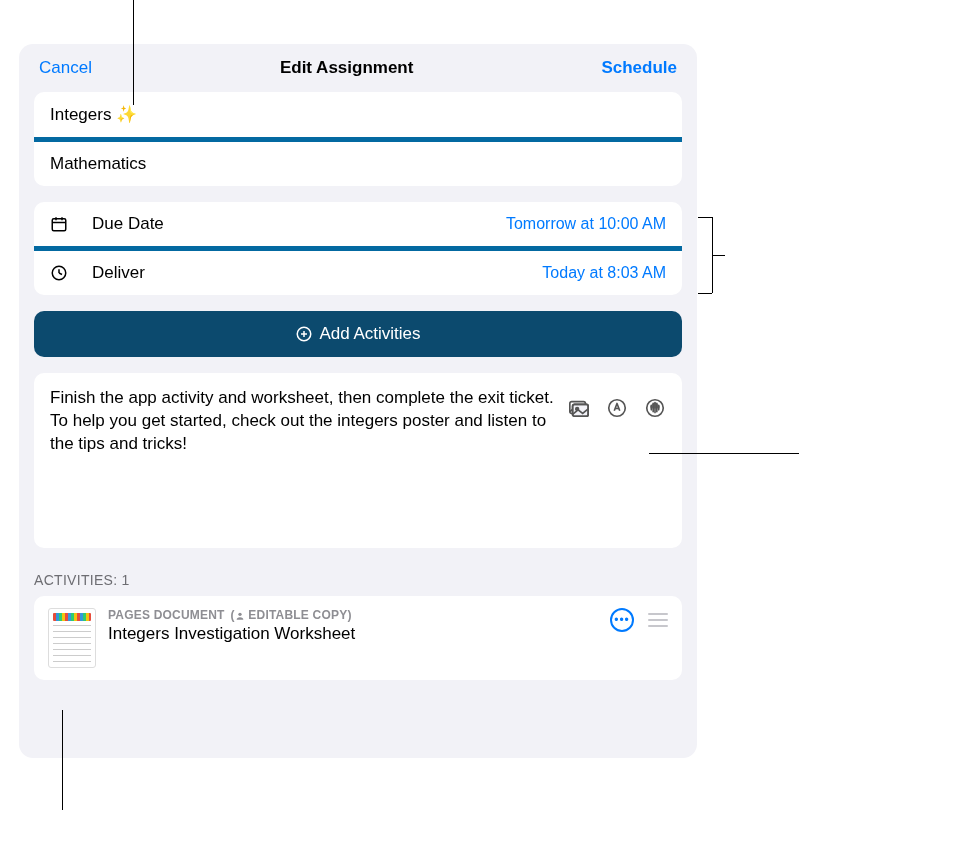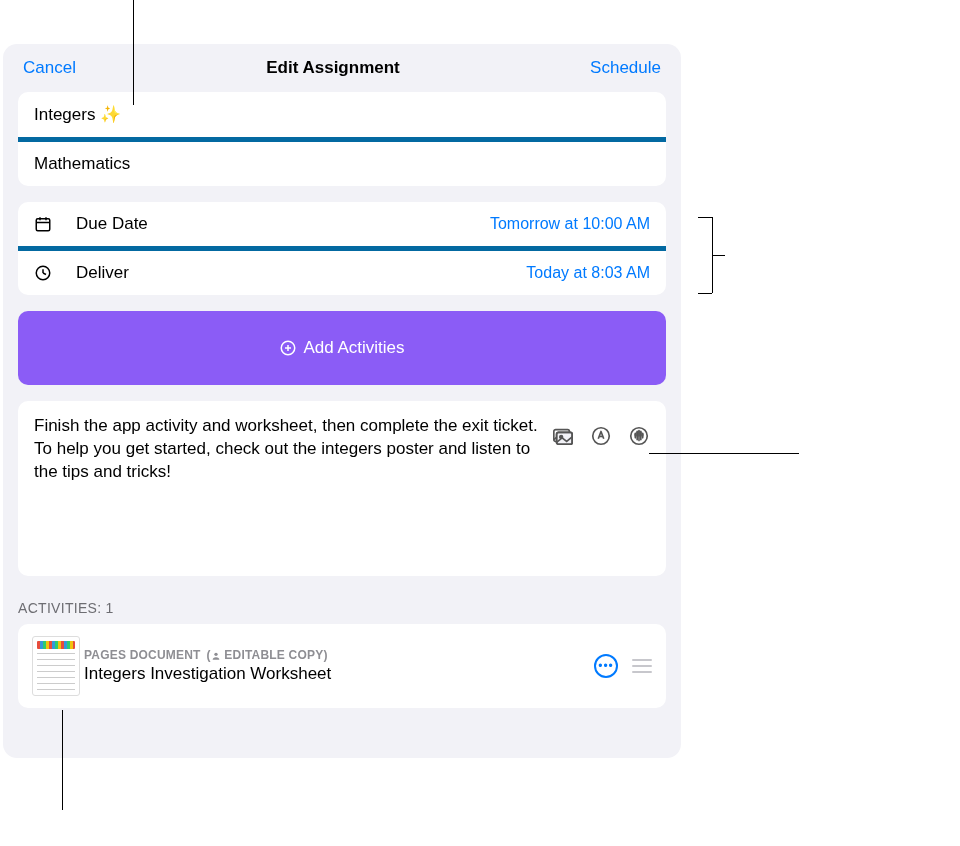--- a/index.html
+++ b/index.html
@@ -9,21 +9,21 @@
     }
     body {
       font-family: -apple-system, BlinkMacSystemFont, "Segoe UI", Helvetica, Arial, sans-serif;
       background: #fff;
       width: 960px;
       height: 846px;
       position: relative;
     }
     .modal {
       position: absolute;
-      left: 3px;
+      left: 19px;
       top: 44px;
       width: 678px;
       height: 714px;
       background: #f2f2f7;
       border-radius: 14px;
       overflow: hidden;
     }
     .modal-header {
       display: flex;
       justify-content: space-between;
@@ -31,21 +31,21 @@
       padding: 14px 20px;
     }
     .header-btn {
       color: #007aff;
       font-size: 17px;
       cursor: pointer;
       background: none;
       border: none;
     }
     .header-btn.bold {
-      font-weight: 400;
+      font-weight: 700;
     }
     .header-title {
       font-size: 17px;
       font-weight: 600;
       color: #000;
     }
     .card {
       background: #fff;
       border-radius: 10px;
       margin: 0 15px 16px 15px;
@@ -74,27 +74,27 @@
     }
     .icon-small {
       width: 18px;
       height: 18px;
       display: inline-flex;
       align-items: center;
       justify-content: center;
       flex-shrink: 0;
     }
     .add-activities-btn {
-      background: #8b5cf6;
+      background: #0c4a6e;
       color: #fff;
       border: none;
       border-radius: 10px;
       margin: 0 15px 16px 15px;
       width: calc(100% - 30px);
-      padding: 27px;
+      padding: 13px;
       font-size: 17px;
       font-weight: 400;
       display: flex;
       align-items: center;
       justify-content: center;
       gap: 6px;
       cursor: pointer;
     }
     .add-activities-btn svg {
       width: 18px;
@@ -134,22 +134,22 @@
       color: #6d6d72;
       letter-spacing: 0.3px;
       margin: 24px 15px 8px 15px;
     }
     .activity-card {
       background: #fff;
       border-radius: 10px;
       margin: 0 15px 16px 15px;
       padding: 12px 14px;
       display: flex;
-      align-items: center;
-      gap: 4px;
+      align-items: flex-start;
+      gap: 12px;
     }
     .activity-thumb {
       width: 48px;
       height: 60px;
       background: #fff;
       border: 1px solid #ddd;
       border-radius: 3px;
       position: relative;
       overflow: hidden;
       flex-shrink: 0;

